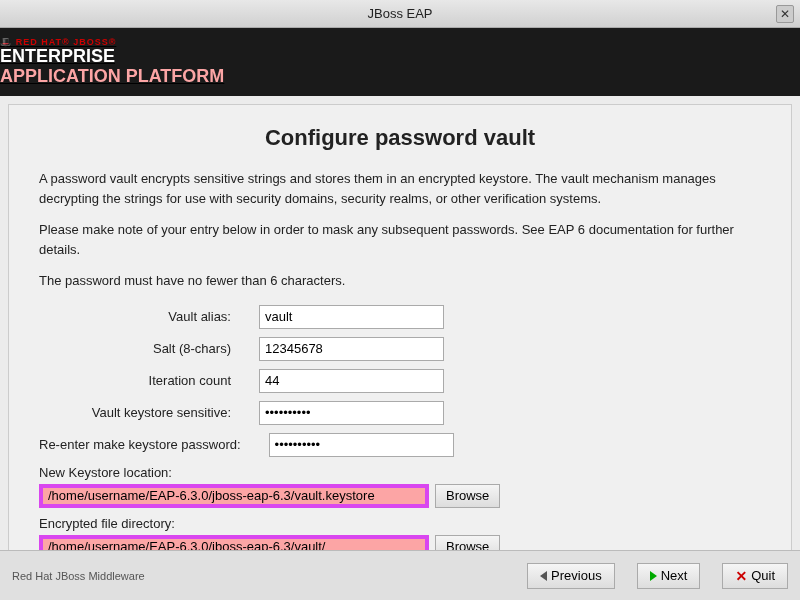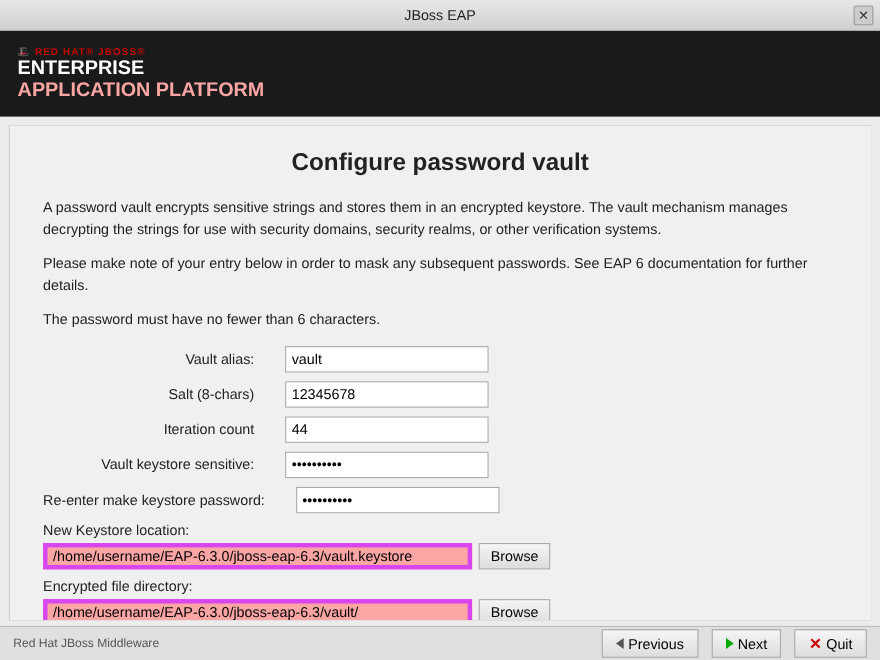--- a/index.html
+++ b/index.html
@@ -42,24 +42,25 @@
       display: flex;
       align-items: center;
       justify-content: center;
       font-size: 12px;
       color: #333;
     }
 
     
     .jboss-header {
       background: #1a1a1a;
-      height: 78px;
-      display: flex;
-      align-items: center;
-      padding: 8px 16px;
+      height: 68px;
+      display: flex;
+      align-items: center;
+      padding: 8px 0;
+      text-decoration: underline;
     }
     .jboss-logo-area {
       display: flex;
       flex-direction: column;
     }
     .redhat-jboss {
       color: #cc0000;
       font-size: 9px;
       font-weight: bold;
       letter-spacing: 1px;
@@ -163,39 +164,39 @@
 
     .location-row {
       display: flex;
       align-items: center;
     }
 
     
     .footer {
       background: #e0e0e0;
       border-top: 1px solid #bbb;
-      height: 31px;
+      height: 50px;
       display: flex;
       align-items: center;
       justify-content: space-between;
       padding: 0 12px;
       position: absolute;
       bottom: 0;
       left: 0;
       right: 0;
     }
 
     .footer-left {
       font-size: 11px;
       color: #555;
     }
 
     .footer-right {
       display: flex;
-      gap: 12px;
+      gap: 22px;
     }
 
     .footer-btn {
       height: 26px;
       padding: 0 12px;
       background: linear-gradient(to bottom, #f5f5f5, #ddd);
       border: 1px solid #aaa;
       cursor: pointer;
       font-size: 13px;
       display: flex;

